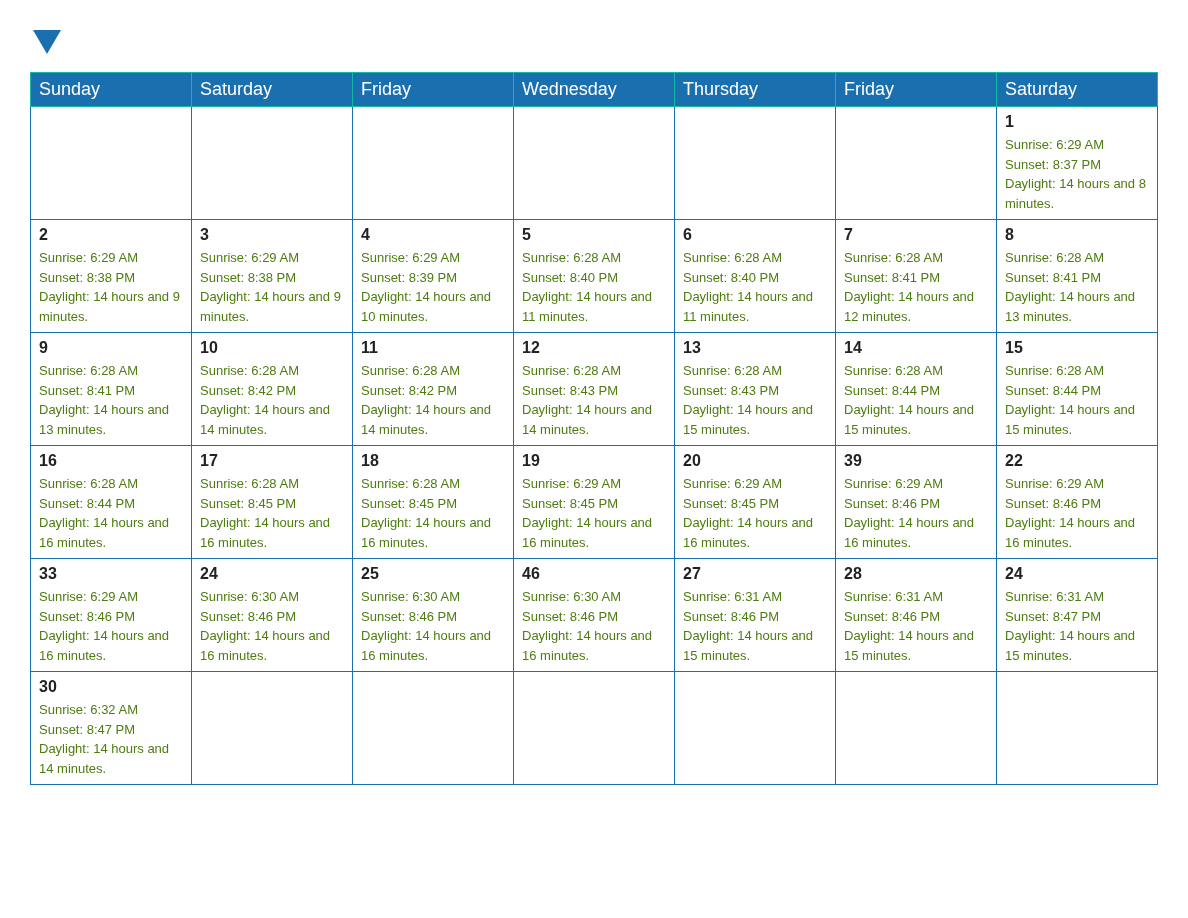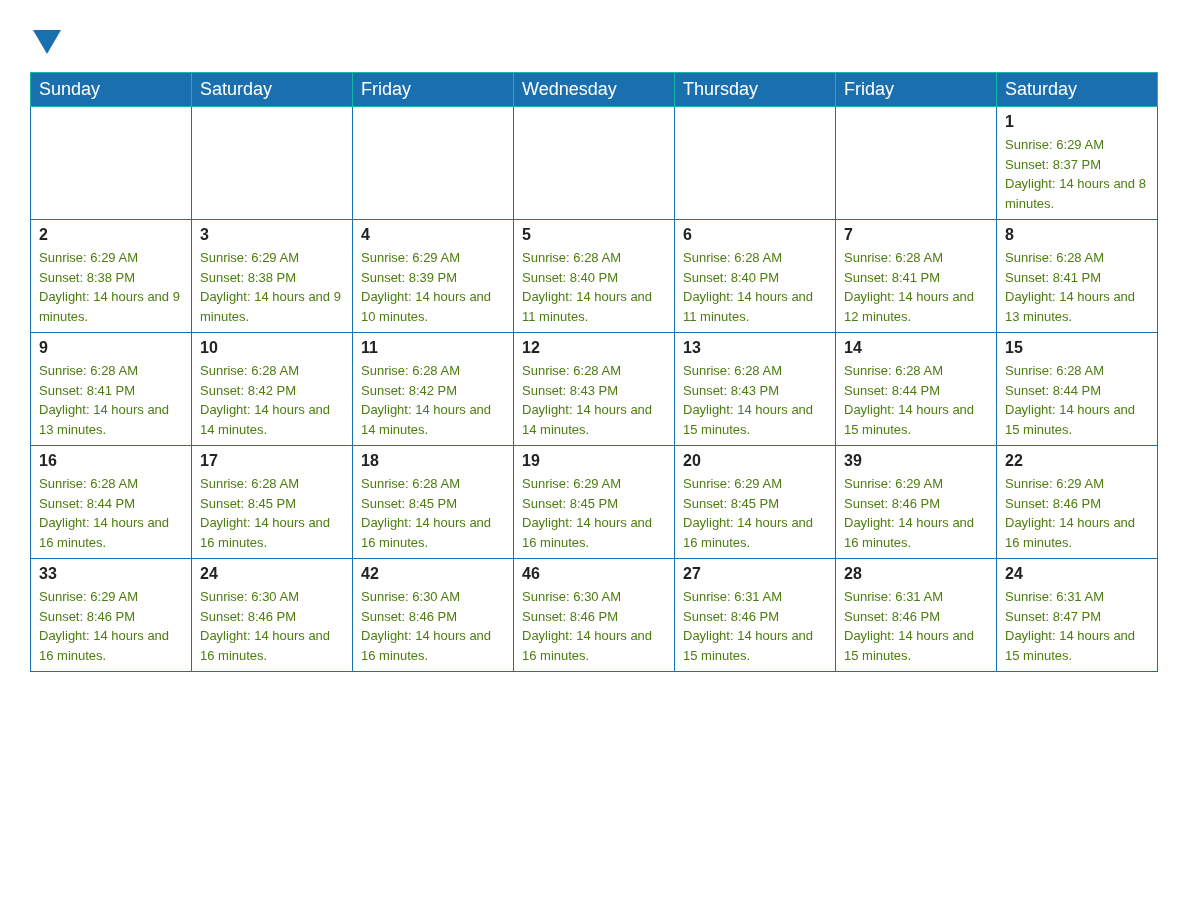--- a/index.html
+++ b/index.html
@@ -225,34 +225,46 @@
       <tr>
         <td>
           <span class="day-number">33</span>
           <div class="day-info">Sunrise: 6:29 AM<br>Sunset: 8:46 PM<br>Daylight: 14 hours and 16 minutes.</div>
         </td>
         <td>
           <span class="day-number">24</span>
           <div class="day-info">Sunrise: 6:30 AM<br>Sunset: 8:46 PM<br>Daylight: 14 hours and 16 minutes.</div>
         </td>
         <td>
-          <span class="day-number">42</span>
+          <span class="day-number">25</span>
           <div class="day-info">Sunrise: 6:30 AM<br>Sunset: 8:46 PM<br>Daylight: 14 hours and 16 minutes.</div>
         </td>
         <td>
           <span class="day-number">46</span>
           <div class="day-info">Sunrise: 6:30 AM<br>Sunset: 8:46 PM<br>Daylight: 14 hours and 16 minutes.</div>
         </td>
         <td>
           <span class="day-number">27</span>
           <div class="day-info">Sunrise: 6:31 AM<br>Sunset: 8:46 PM<br>Daylight: 14 hours and 15 minutes.</div>
         </td>
         <td>
           <span class="day-number">28</span>
           <div class="day-info">Sunrise: 6:31 AM<br>Sunset: 8:46 PM<br>Daylight: 14 hours and 15 minutes.</div>
         </td>
         <td>
           <span class="day-number">24</span>
           <div class="day-info">Sunrise: 6:31 AM<br>Sunset: 8:47 PM<br>Daylight: 14 hours and 15 minutes.</div>
         </td>
+      </tr>
+      <tr>
+        <td>
+          <span class="day-number">30</span>
+          <div class="day-info">Sunrise: 6:32 AM<br>Sunset: 8:47 PM<br>Daylight: 14 hours and 14 minutes.</div>
+        </td>
+        <td></td>
+        <td></td>
+        <td></td>
+        <td></td>
+        <td></td>
+        <td></td>
       </tr>
     </tbody>
 </table>
 
 </body></html>

